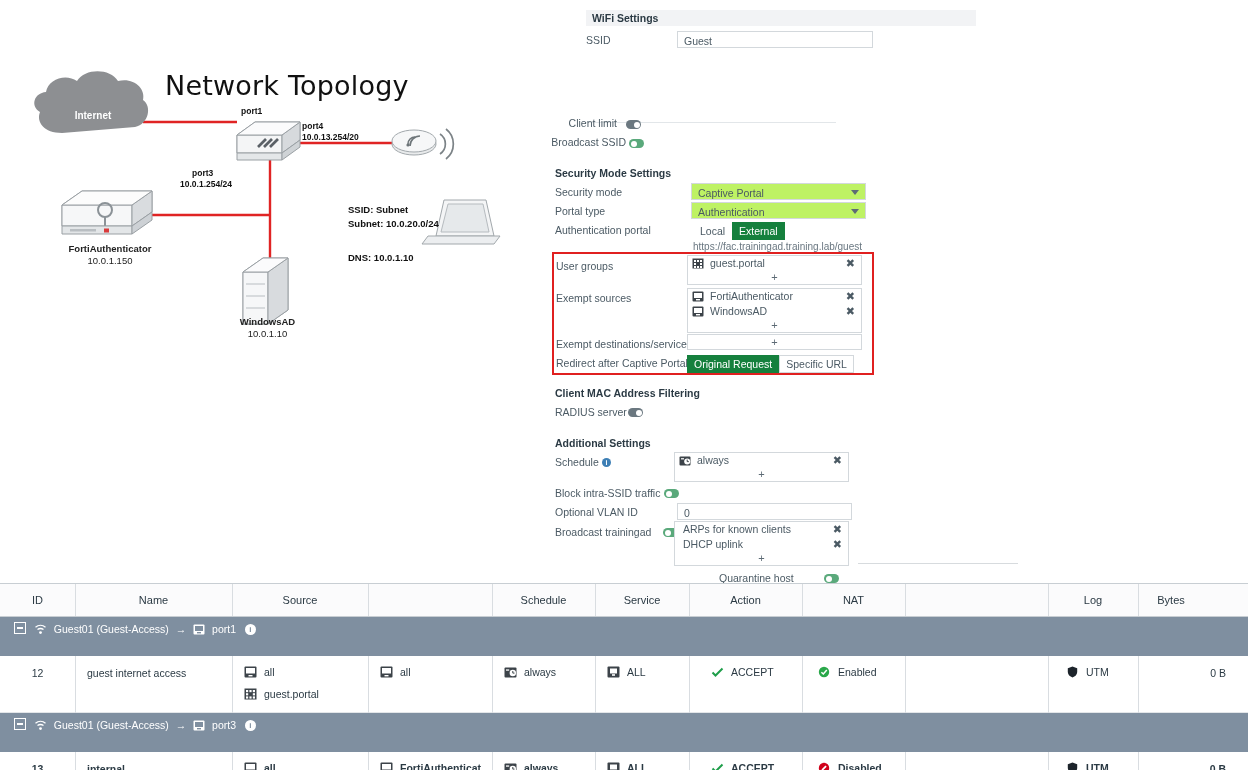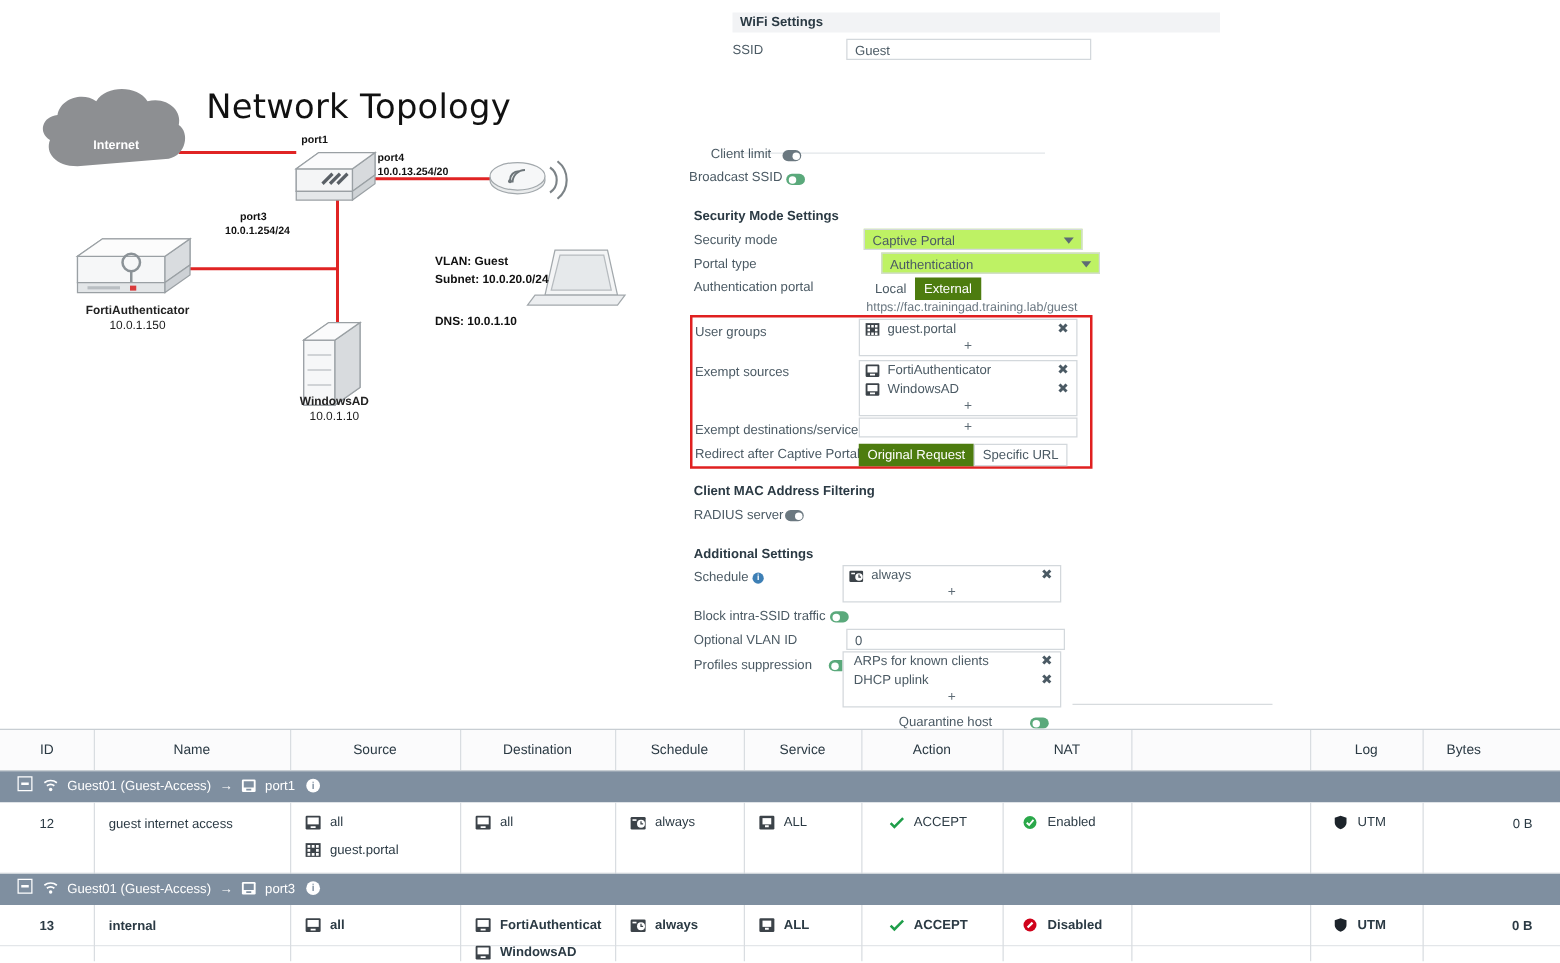--- a/index.html
+++ b/index.html
@@ -27,21 +27,21 @@
   .row-label.right{text-align:right;}
   .txtbox{position:absolute;border:1px solid #d3d8dc;background:#fff;
     box-sizing:border-box;font-size:10.5px;color:#4b5a64;
     padding:2px 6px;line-height:15px;}
   .selbox{position:absolute;border:1px solid #d3d8dc;background:#bef264;
     box-sizing:border-box;font-size:10.5px;color:#4b5a64;padding:2px 6px;line-height:15px;}
   .selbox .caret{position:absolute;right:6px;top:6px;width:0;height:0;
     border-left:4px solid transparent;border-right:4px solid transparent;border-top:5px solid #5d6b75;}
   .segbtn{position:absolute;font-size:10.5px;line-height:14px;}
   .segbtn span{display:inline-block;padding:1px 6px;border:1px solid transparent;}
-  .segbtn .on{background:#4d7c0f;color:#fff;}
+  .segbtn .on{background:#15803d;color:#fff;}
   .segbtn .off{color:#4b5a64;}
   .urlline{position:absolute;font-size:10px;color:#6a7781;white-space:nowrap;}
   .multibox{position:absolute;border:1px solid #d3d8dc;background:#fff;box-sizing:border-box;}
   .mb-item{position:relative;height:15px;line-height:15px;font-size:10.5px;color:#4b5a64;padding-left:22px;}
   .mb-item .x{position:absolute;right:6px;top:0;font-size:11px;color:#4b5a64;line-height:15px;}
   .mb-plus{text-align:center;font-size:11px;color:#5d6b75;line-height:13px;height:13px;}
   .mb-ico{position:absolute;left:4px;top:2px;width:12px;height:11px;}
   .toggle{position:absolute;width:15px;height:9px;border-radius:5px;background:#6b7880;}
   .toggle i{position:absolute;top:1.5px;width:6px;height:6px;border-radius:50%;background:#fff;right:1.5px;}
   .toggle.on{background:#5aa97b;}
@@ -52,21 +52,21 @@
   .infodot{display:inline-block;width:9px;height:9px;border-radius:50%;background:#3d7fb5;color:#fff;
     font-size:7px;line-height:9px;text-align:center;font-weight:bold;vertical-align:1px;}
 
   
   #policy{position:absolute;left:0;top:583px;width:1248px;height:187px;
     font-size:10.5px;color:#2b3a44;background:#fff;}
   #policy .thead{position:relative;height:32px;background:#fbfbfc;border-top:1px solid #c8ced3;border-bottom:1px solid #c8ced3;}
   #policy .th{position:absolute;top:0;height:32px;line-height:32px;text-align:center;font-size:11px;color:#2b3a44;
     box-sizing:border-box;}
   #policy .vdiv{position:absolute;top:0;width:1px;background:#d9dde1;}
-  .grpbar{position:relative;height:25px;background:#7f8fa0;color:#fff;font-size:10.5px;line-height:25px;}
+  .grpbar{position:relative;height:39px;background:#7f8fa0;color:#fff;font-size:10.5px;line-height:25px;}
   .grpbar .gb-inner{position:absolute;left:14px;top:0;white-space:nowrap;}
   .collapse-box{display:inline-block;width:10px;height:10px;border:1px solid #fff;
     position:relative;vertical-align:-1px;margin-right:5px;background:#7f8fa0;}
   .collapse-box:after{content:"";position:absolute;left:2px;top:4px;width:6px;height:1.5px;background:#fff;}
   .trow{position:relative;border-bottom:1px solid #e3e6e9;box-sizing:border-box;background:#fff;}
   .td{position:absolute;top:0;box-sizing:border-box;padding:11px 8px 0 12px;font-size:10.5px;color:#2b3a44;
     overflow:hidden;white-space:nowrap;}
   .td.c{text-align:center;padding-left:8px;}
   .td.r{text-align:right;padding-right:22px;}
   .cellline{position:relative;height:22px;line-height:22px;padding-left:20px;}
@@ -163,21 +163,21 @@
   <div class="port-label" style="left:302px;top:132px;font-weight:bold;">10.0.13.254/20</div>
   <div class="port-label" style="left:192px;top:168px;">port3</div>
   <div class="port-label" style="left:180px;top:179px;">10.0.1.254/24</div>
 
   <div class="node-label" style="left:40px;top:243px;width:140px;">FortiAuthenticator</div>
   <div class="node-label" style="left:40px;top:255px;width:140px;font-weight:normal;">10.0.1.150</div>
 
   <div class="node-label" style="left:200px;top:316px;width:135px;">WindowsAD</div>
   <div class="node-label" style="left:200px;top:328px;width:135px;font-weight:normal;">10.0.1.10</div>
 
-  <div class="ssid-block" style="left:348px;top:203px;">VLAN:  Guest</div>
+  <div class="ssid-block" style="left:348px;top:203px;">SSID:  Subnet</div>
   <div class="ssid-block" style="left:348px;top:217px;">Subnet:  10.0.20.0/24</div>
   <div class="ssid-block" style="left:348px;top:231px;margin-top:20px;">DNS:  10.0.1.10</div>
 </div>
 
 <div id="settings">
 
   <div class="panel-band" style="left:36px;top:10px;width:390px;height:16px;"></div>
   <div class="sec-head" style="left:42px;top:12px;">WiFi Settings</div>
 
   <div class="row-label" style="left:36px;top:34px;">SSID</div>
@@ -197,21 +197,21 @@
 
   <div class="sec-head" style="left:5px;top:167px;">Security Mode Settings</div>
 
   <div class="row-label" style="left:5px;top:186px;">Security mode</div>
   <div class="selbox" style="left:141px;top:183px;width:175px;height:17px;">
     <span>Captive Portal</span>
     <span class="caret"></span>
   </div>
 
   <div class="row-label" style="left:5px;top:205px;">Portal type</div>
-  <div class="selbox" style="left:141px;top:202px;width:175px;height:17px;margin-left:14px;">
+  <div class="selbox" style="left:141px;top:202px;width:175px;height:17px;">
     <span>Authentication</span>
     <span class="caret"></span>
   </div>
 
   <div class="row-label" style="left:5px;top:224px;">Authentication portal</div>
   <div class="segbtn" style="left:143px;top:222px;">
     <span class="off">Local</span><span class="on">External</span>
   </div>
   <div class="urlline" style="left:143px;top:241px;">https://fac.trainingad.training.lab/guest</div>
 
@@ -305,21 +305,21 @@
   </div>
 
   <div class="row-label" style="left:5px;top:487px;">Block intra-SSID traffic</div>
   <div class="toggle on" style="left:114px;top:489px;">
       <i></i>
     </div>
 
   <div class="row-label" style="left:5px;top:506px;">Optional VLAN ID</div>
   <div class="txtbox" style="left:127px;top:503px;width:175px;height:17px;">0</div>
 
-  <div class="row-label" style="left:5px;top:526px;">Profiles suppression</div>
+  <div class="row-label" style="left:5px;top:526px;">Broadcast trainingad</div>
   <div class="toggle on" style="left:113px;top:528px;">
       <i></i>
     </div>
   <div class="multibox" style="left:124px;top:521px;width:175px;height:45px;">
     <div class="mb-item" style="padding-left:8px;">
       <span>ARPs for known clients</span>
       <span class="x">✖</span>
     </div>
     <div class="mb-item" style="padding-left:8px;">
       <span>DHCP uplink</span>
@@ -334,21 +334,20 @@
     </div>
   <div class="hr" style="left:308px;top:563px;width:160px;background:#d7dbde;"></div>
 </div>
 
 <div id="policy">
 
   <div class="thead">
     <div class="th" style="left:0;width:75px;">ID</div>
     <div class="th" style="left:75px;width:157px;">Name</div>
     <div class="th" style="left:232px;width:136px;">Source</div>
-    <div class="th" style="left:368px;width:124px;">Destination</div>
     <div class="th" style="left:492px;width:103px;">Schedule</div>
     <div class="th" style="left:595px;width:94px;">Service</div>
     <div class="th" style="left:689px;width:113px;">Action</div>
     <div class="th" style="left:802px;width:103px;">NAT</div>
     <div class="th" style="left:1048px;width:90px;">Log</div>
     <div class="th" style="left:1138px;width:88px;text-align:center;padding-right:22px;">Bytes</div>
 
     <div class="vdiv" style="left:75px;height:32px;"></div>
     <div class="vdiv" style="left:232px;height:32px;"></div>
     <div class="vdiv" style="left:368px;height:32px;"></div>

